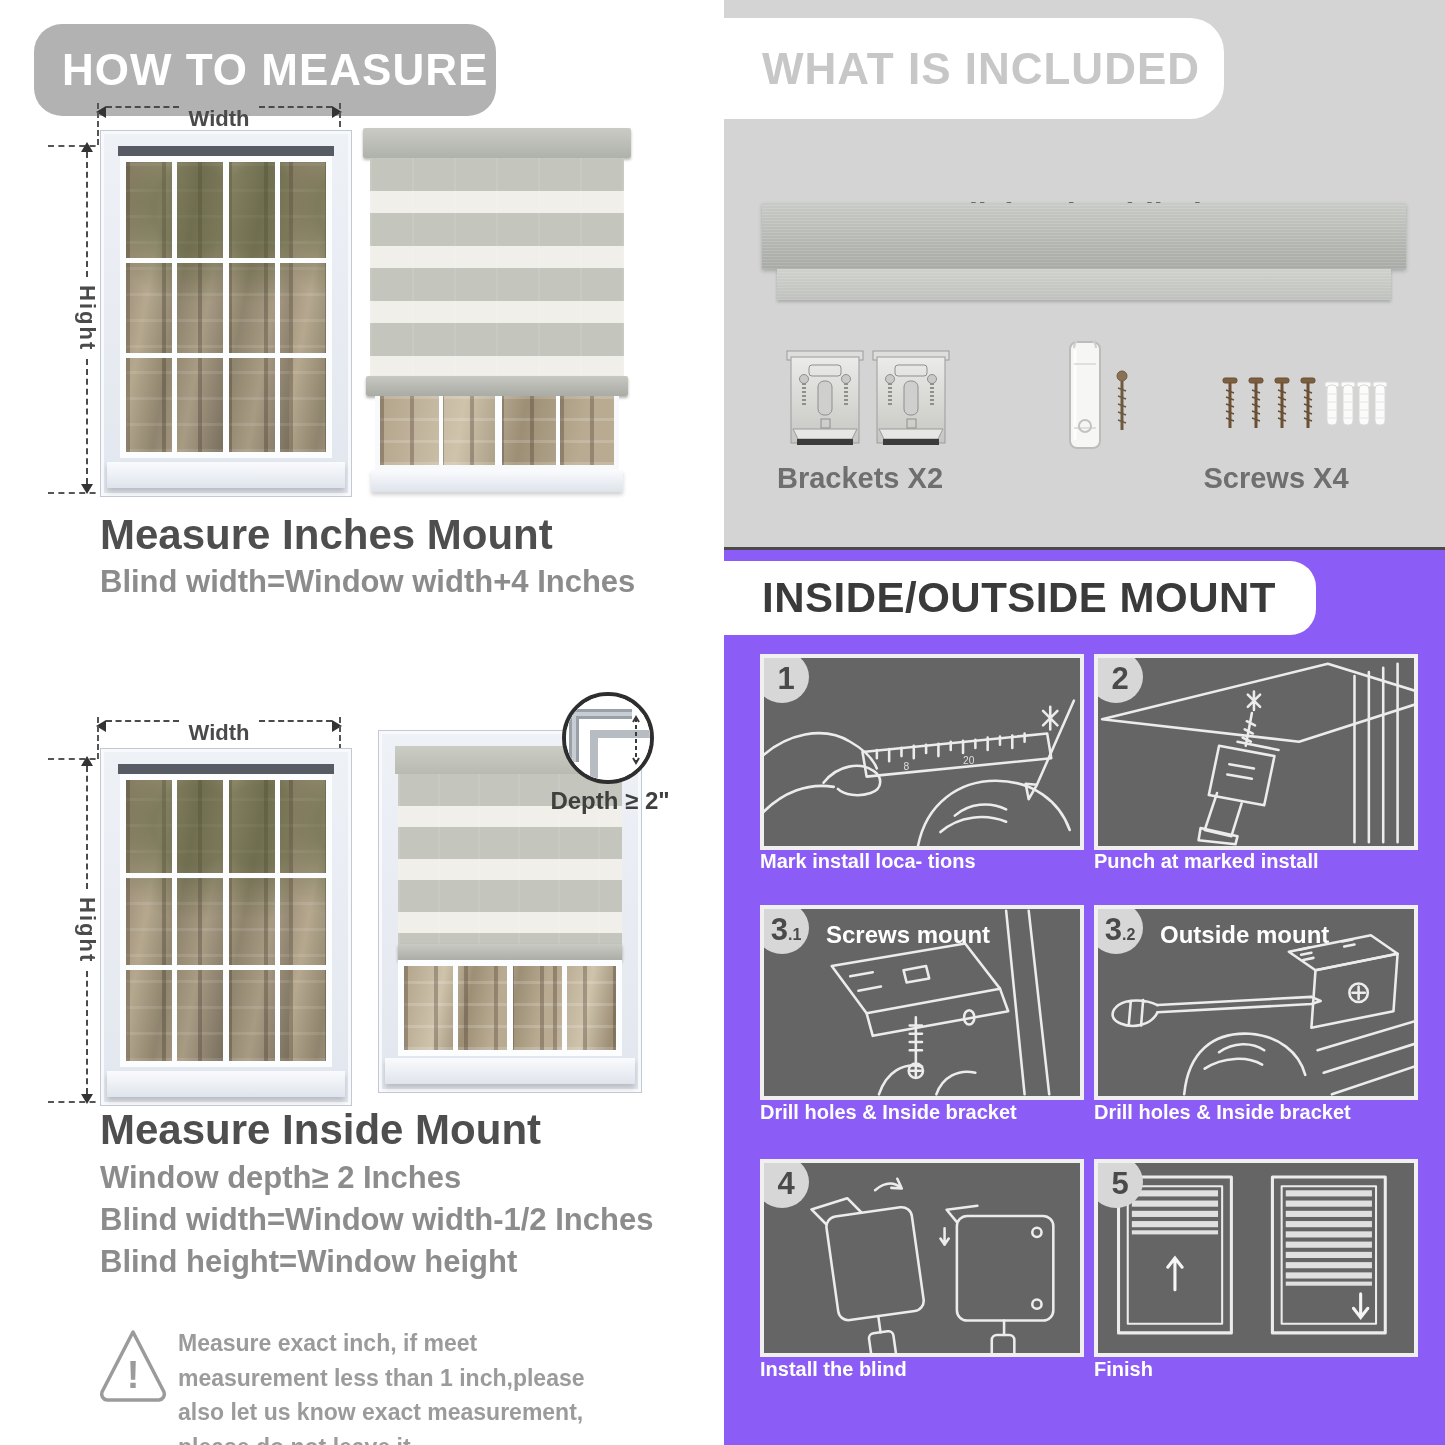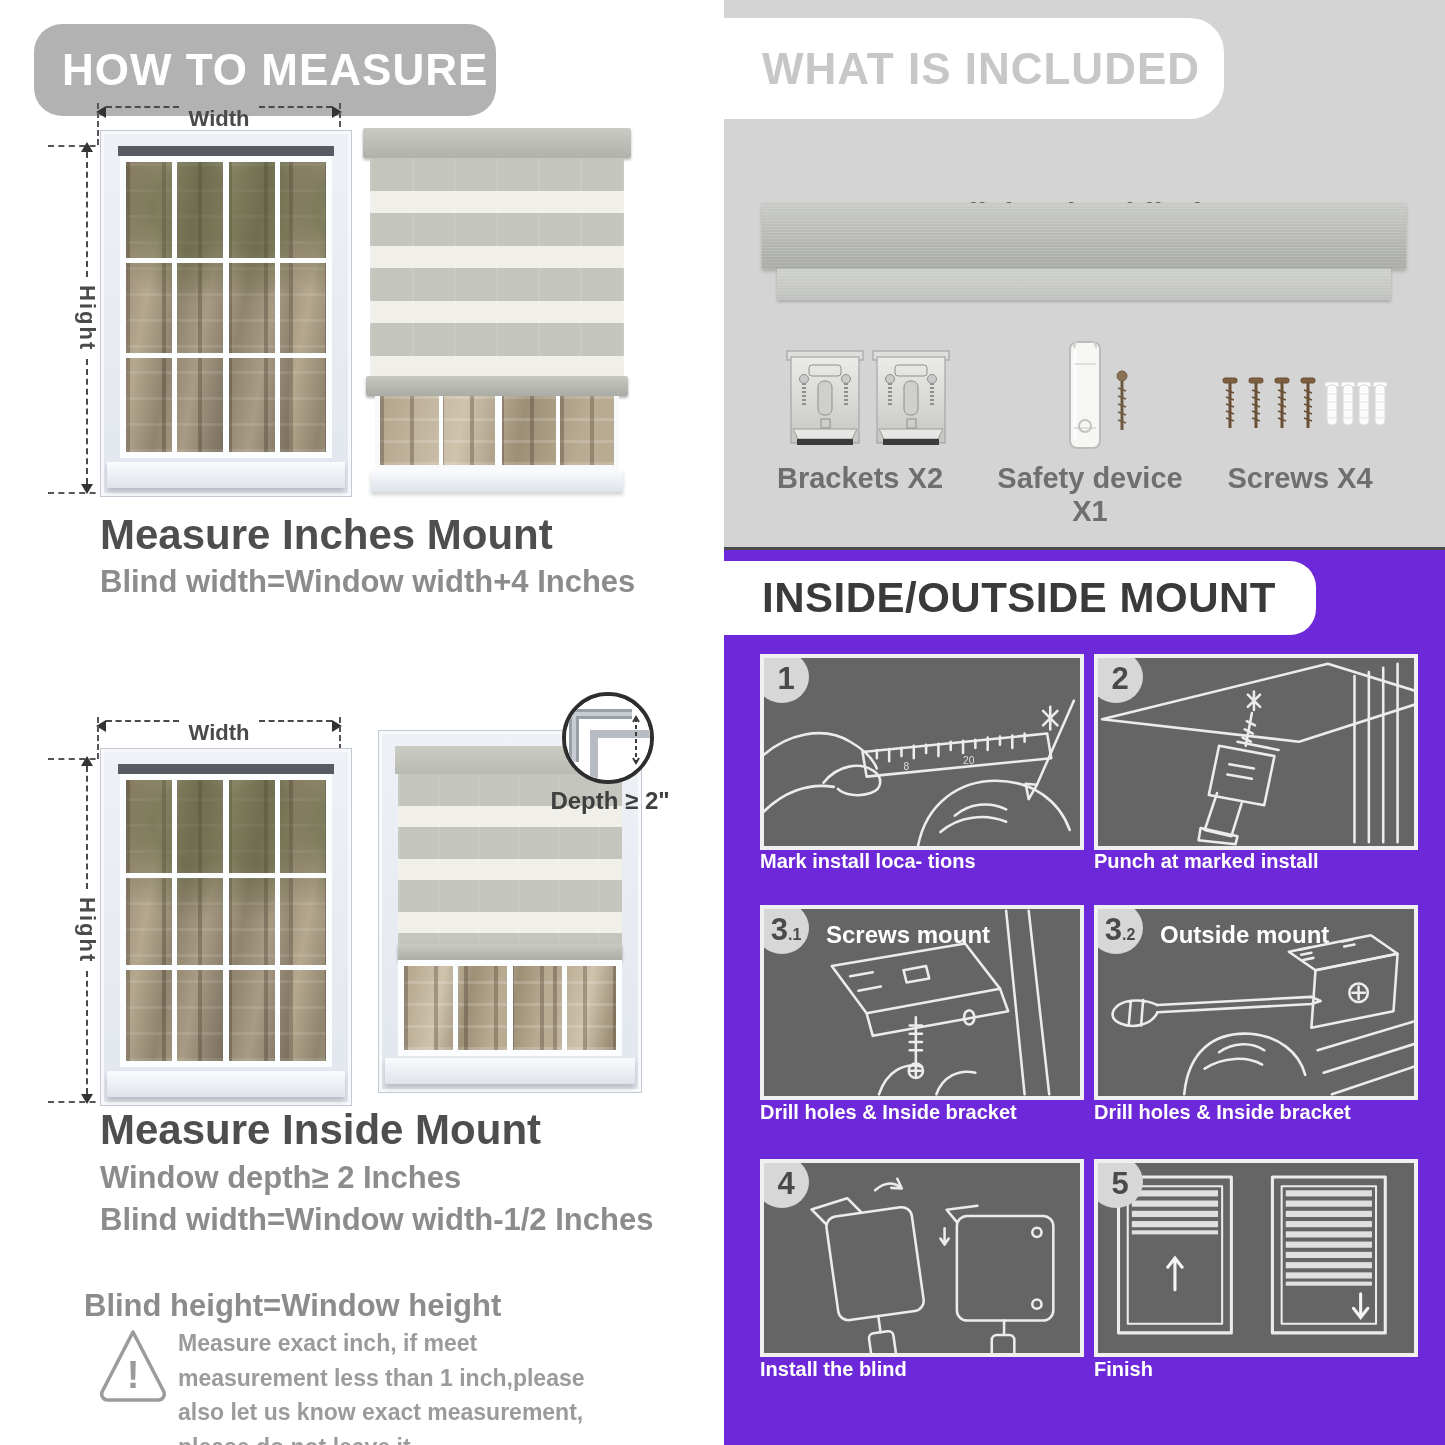--- a/index.html
+++ b/index.html
@@ -75,21 +75,21 @@
   .stylish-lbl{position:absolute;left:0;top:196px;width:100%;text-align:center;font-size:32px;font-weight:bold;color:#6b6b6b;}
   .headrail-main{position:absolute;left:38px;top:203px;width:644px;height:66px;
       background:repeating-linear-gradient(0deg, rgba(255,255,255,.14) 0 1px, rgba(0,0,0,0) 1px 3px),
                  linear-gradient(180deg,#c8cac6,#b3b5b1 65%,#a8aaa6);
       box-shadow:0 2px 4px rgba(0,0,0,.22);}
   .headrail-tier{position:absolute;left:53px;top:269px;width:614px;height:31px;
       background:repeating-linear-gradient(0deg, rgba(255,255,255,.12) 0 1px, rgba(0,0,0,0) 1px 3px),
                  linear-gradient(180deg,#cfd1cd,#bfc1bd);
       box-shadow:0 2px 3px rgba(0,0,0,.2);}
   .part-lbl{position:absolute;top:462px;width:210px;text-align:center;font-size:29px;font-weight:bold;color:#6f6f6f;}
-  .dark-section{left:724px;top:547px;width:721px;height:898px;background:#6d28d9;border-top:3px solid #4a4a4a;box-sizing:border-box;}
+  .dark-section{left:724px;top:547px;width:721px;height:898px;background:#8b5cf6;border-top:3px solid #4a4a4a;box-sizing:border-box;}
   .mount-banner{position:absolute;left:0;top:11px;width:592px;height:74px;background:#ffffff;border-radius:0 26px 26px 0;
                 display:flex;align-items:center;padding-left:38px;box-sizing:border-box;
                 color:#3a3a3a;font-size:42px;font-weight:bold;letter-spacing:.5px;}
   .panel{position:absolute;width:316px;border:4px solid #f0f0f0;background:#656565;overflow:hidden;box-sizing:content-box;}
   .panel svg{display:block;width:100%;height:100%;}
   .badge{position:absolute;top:-7px;left:-9px;width:54px;height:52px;border-radius:50%;background:#d7d7d7;
          display:flex;align-items:center;justify-content:center;color:#4a4a4a;font-weight:bold;z-index:3;}
   .badge .bn{font-size:31px;padding-left:8px;padding-top:4px;}
   .badge .bs{font-size:16px;align-self:flex-end;margin-bottom:10px;}
   .panel-title{position:absolute;left:62px;top:12px;color:#fff;font-size:24px;font-weight:bold;z-index:3;}
@@ -217,21 +217,21 @@
       <path d="M28,84 V38 H84" stroke="#b7bcc3" stroke-width="8" fill="none"></path>
       <path d="M70,22 V66" stroke="#3a3a3a" stroke-width="2" stroke-dasharray="4,3" fill="none"></path>
       <path d="M67,26 l3,-5 l3,5 M67,62 l3,5 l3,-5" stroke="#3a3a3a" stroke-width="2" fill="none"></path>
     </svg>
   </div>
   <div class="abs depth-lbl" style="left:545px;top:787px;width:130px;">Depth ≥ 2"</div>
 
   <div class="abs sec-title" style="left:100px;top:1106px;">Measure Inside Mount</div>
   <div class="abs sec-line" style="left:100px;top:1160px;">Window depth≥ 2 Inches</div>
   <div class="abs sec-line" style="left:100px;top:1202px;">Blind width=Window width-1/2 Inches</div>
-  <div class="abs sec-line" style="left:84px;top:1244px;margin-top:44px;">Blind height=Window height</div>
+  <div class="abs sec-line" style="left:100px;top:1244px;">Blind height=Window height</div>
 
   <div class="abs" style="left:98px;top:1326px;width:70px;height:76px;">
     <svg viewBox="0 0 70 76">
       <path d="M35,6 L66,66 a6,6 0 0 1 -5,8 L9,74 a6,6 0 0 1 -5,-8 Z" fill="none" stroke="#9b9b9b" stroke-width="3.5" stroke-linejoin="round"></path>
       <text x="35" y="62" text-anchor="middle" font-size="38" font-weight="bold" fill="#9b9b9b" font-family="Liberation Sans, sans-serif">!</text>
     </svg>
   </div>
   <div class="abs warn-text" style="left:178px;top:1326px;width:450px;">Measure exact inch, if meet measurement less than 1 inch,please also let us know exact measurement, please do not leave it</div>
 
   <div class="abs right-top">
@@ -337,22 +337,21 @@
           <g transform="translate(156,0)">
               <rect x="-2" y="6" width="14" height="5" rx="2" fill="#fbfbfa" stroke="#dddddb"></rect>
               <rect x="0" y="9" width="10" height="40" rx="4" fill="rgba(255,255,255,.9)" stroke="#d8d8d6"></rect>
               <path d="M1,18 h8 M1,26 h8 M1,34 h8 M1,42 h8" stroke="#e4e4e2" fill="none"></path>
             </g>
         </g>
       </svg>
     </div>
 
     <div class="part-lbl" style="left:31px;">Brackets X2</div>
-    <div class="part-lbl" style="left:261px;">Safety device X1</div>
-    <div class="part-lbl" style="left:471px;">Screws X4</div>
+    <div class="part-lbl" style="left:447px;">Screws X4</div>
   </div>
 
   <div class="abs dark-section">
     <div class="mount-banner">
       <span>INSIDE/OUTSIDE MOUNT</span>
     </div>
 
     <div class="panel" style="left:36px;top:104px;height:188px;">
       <div class="badge">
         <span class="bn">1</span>

